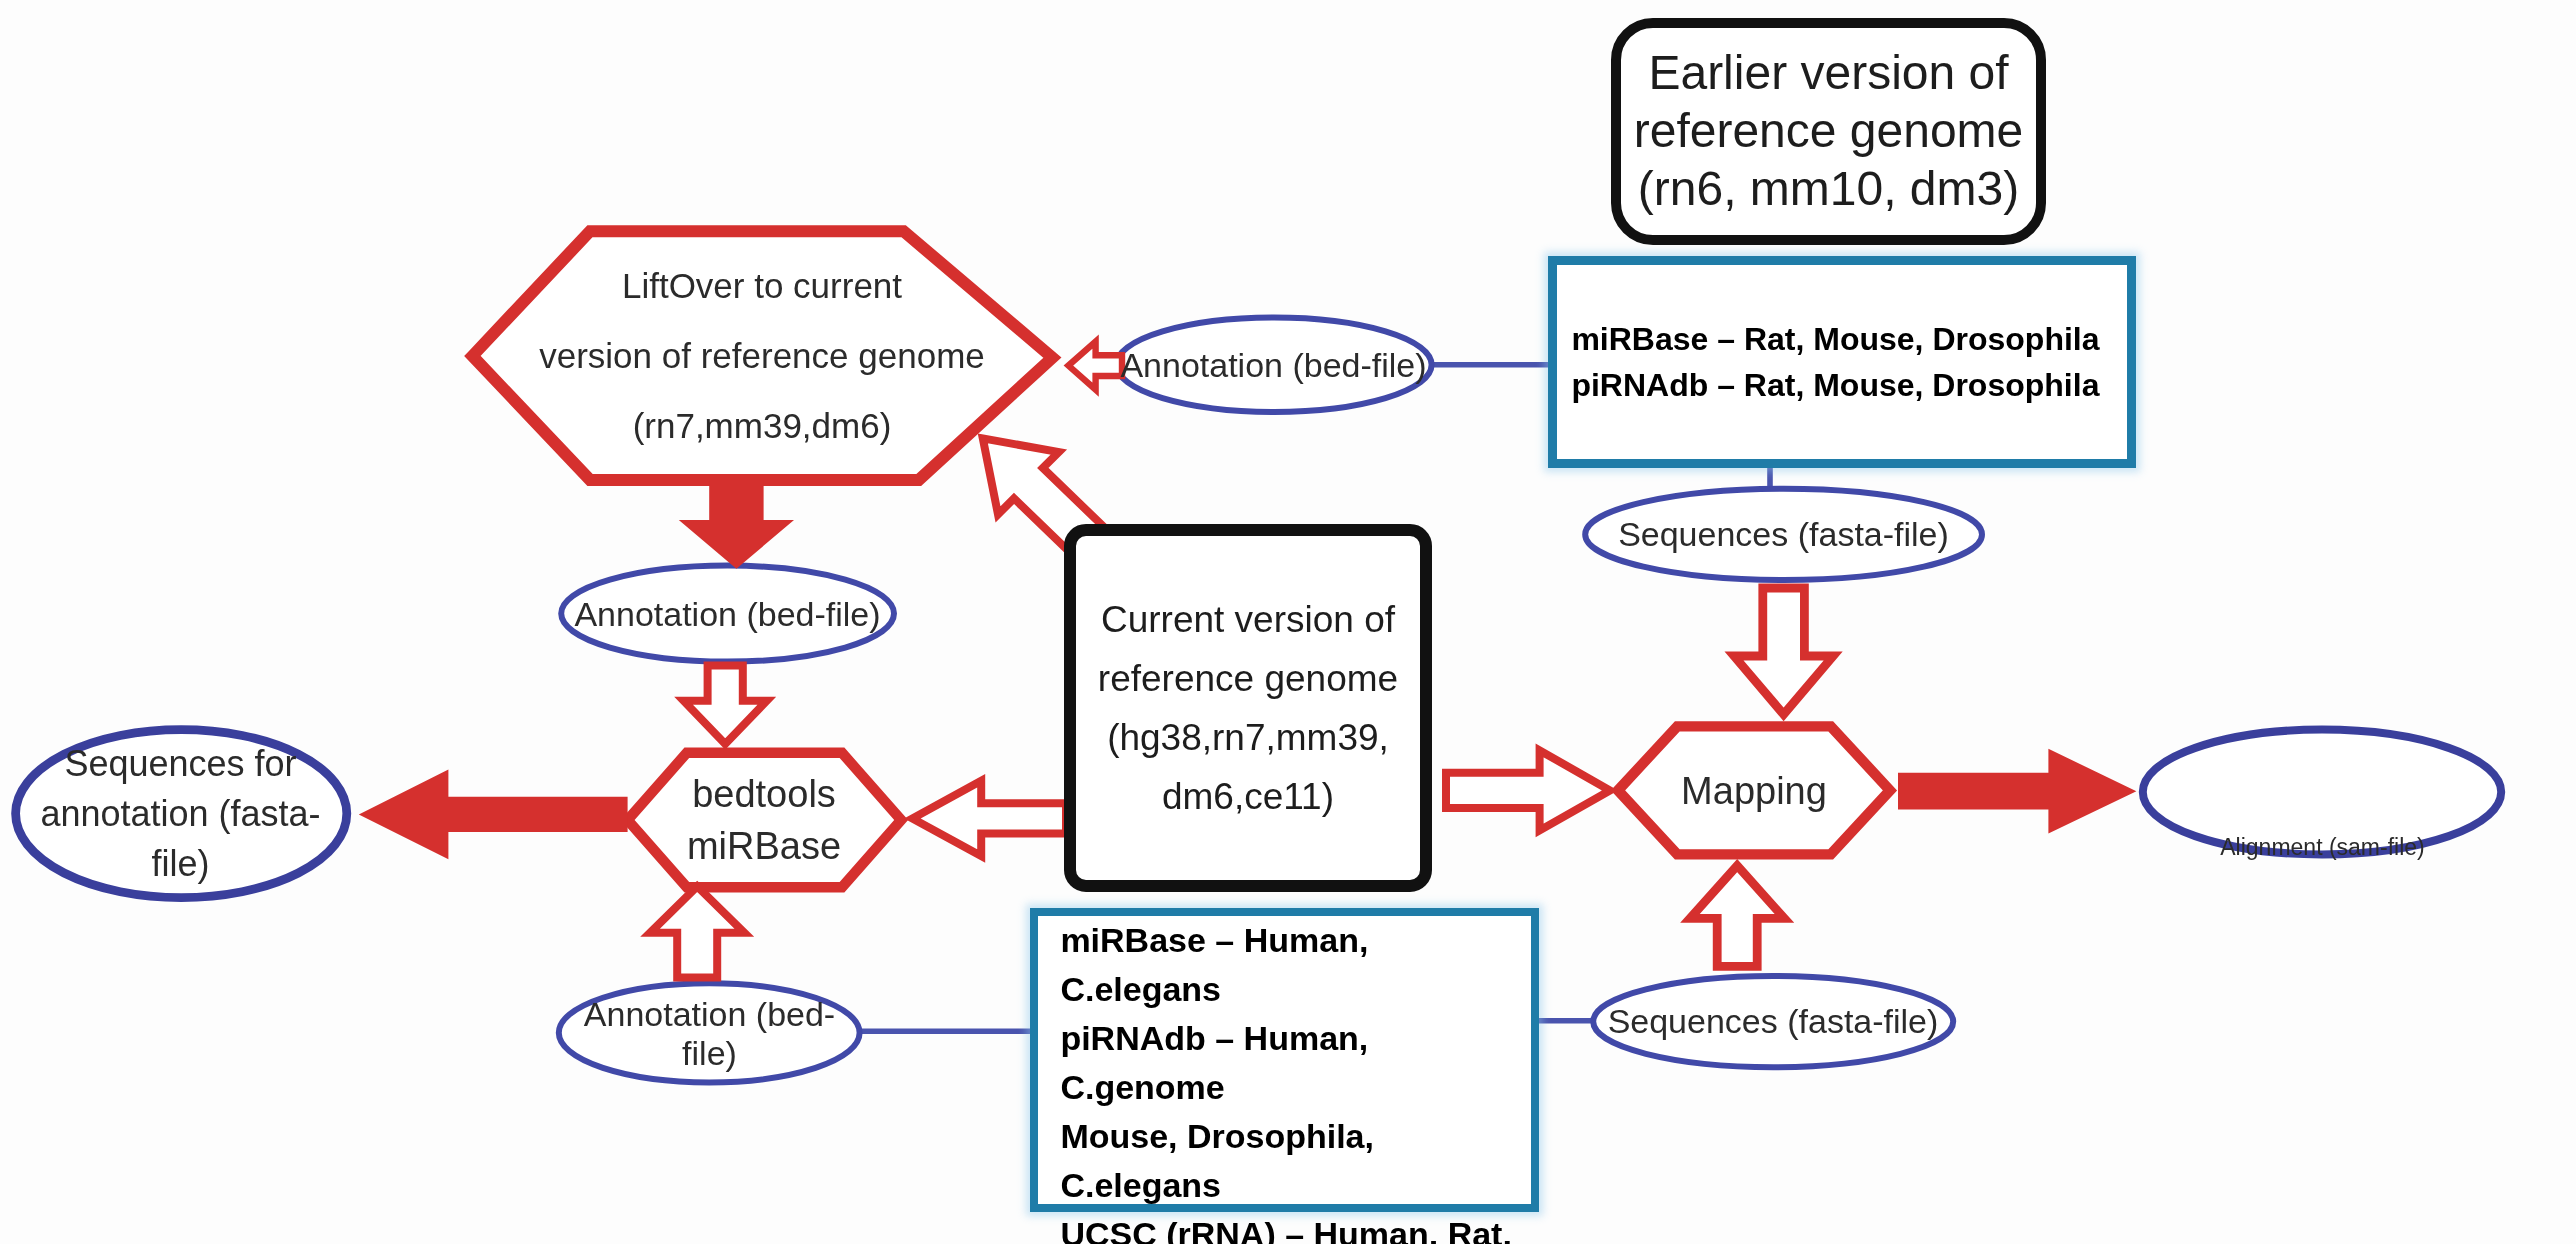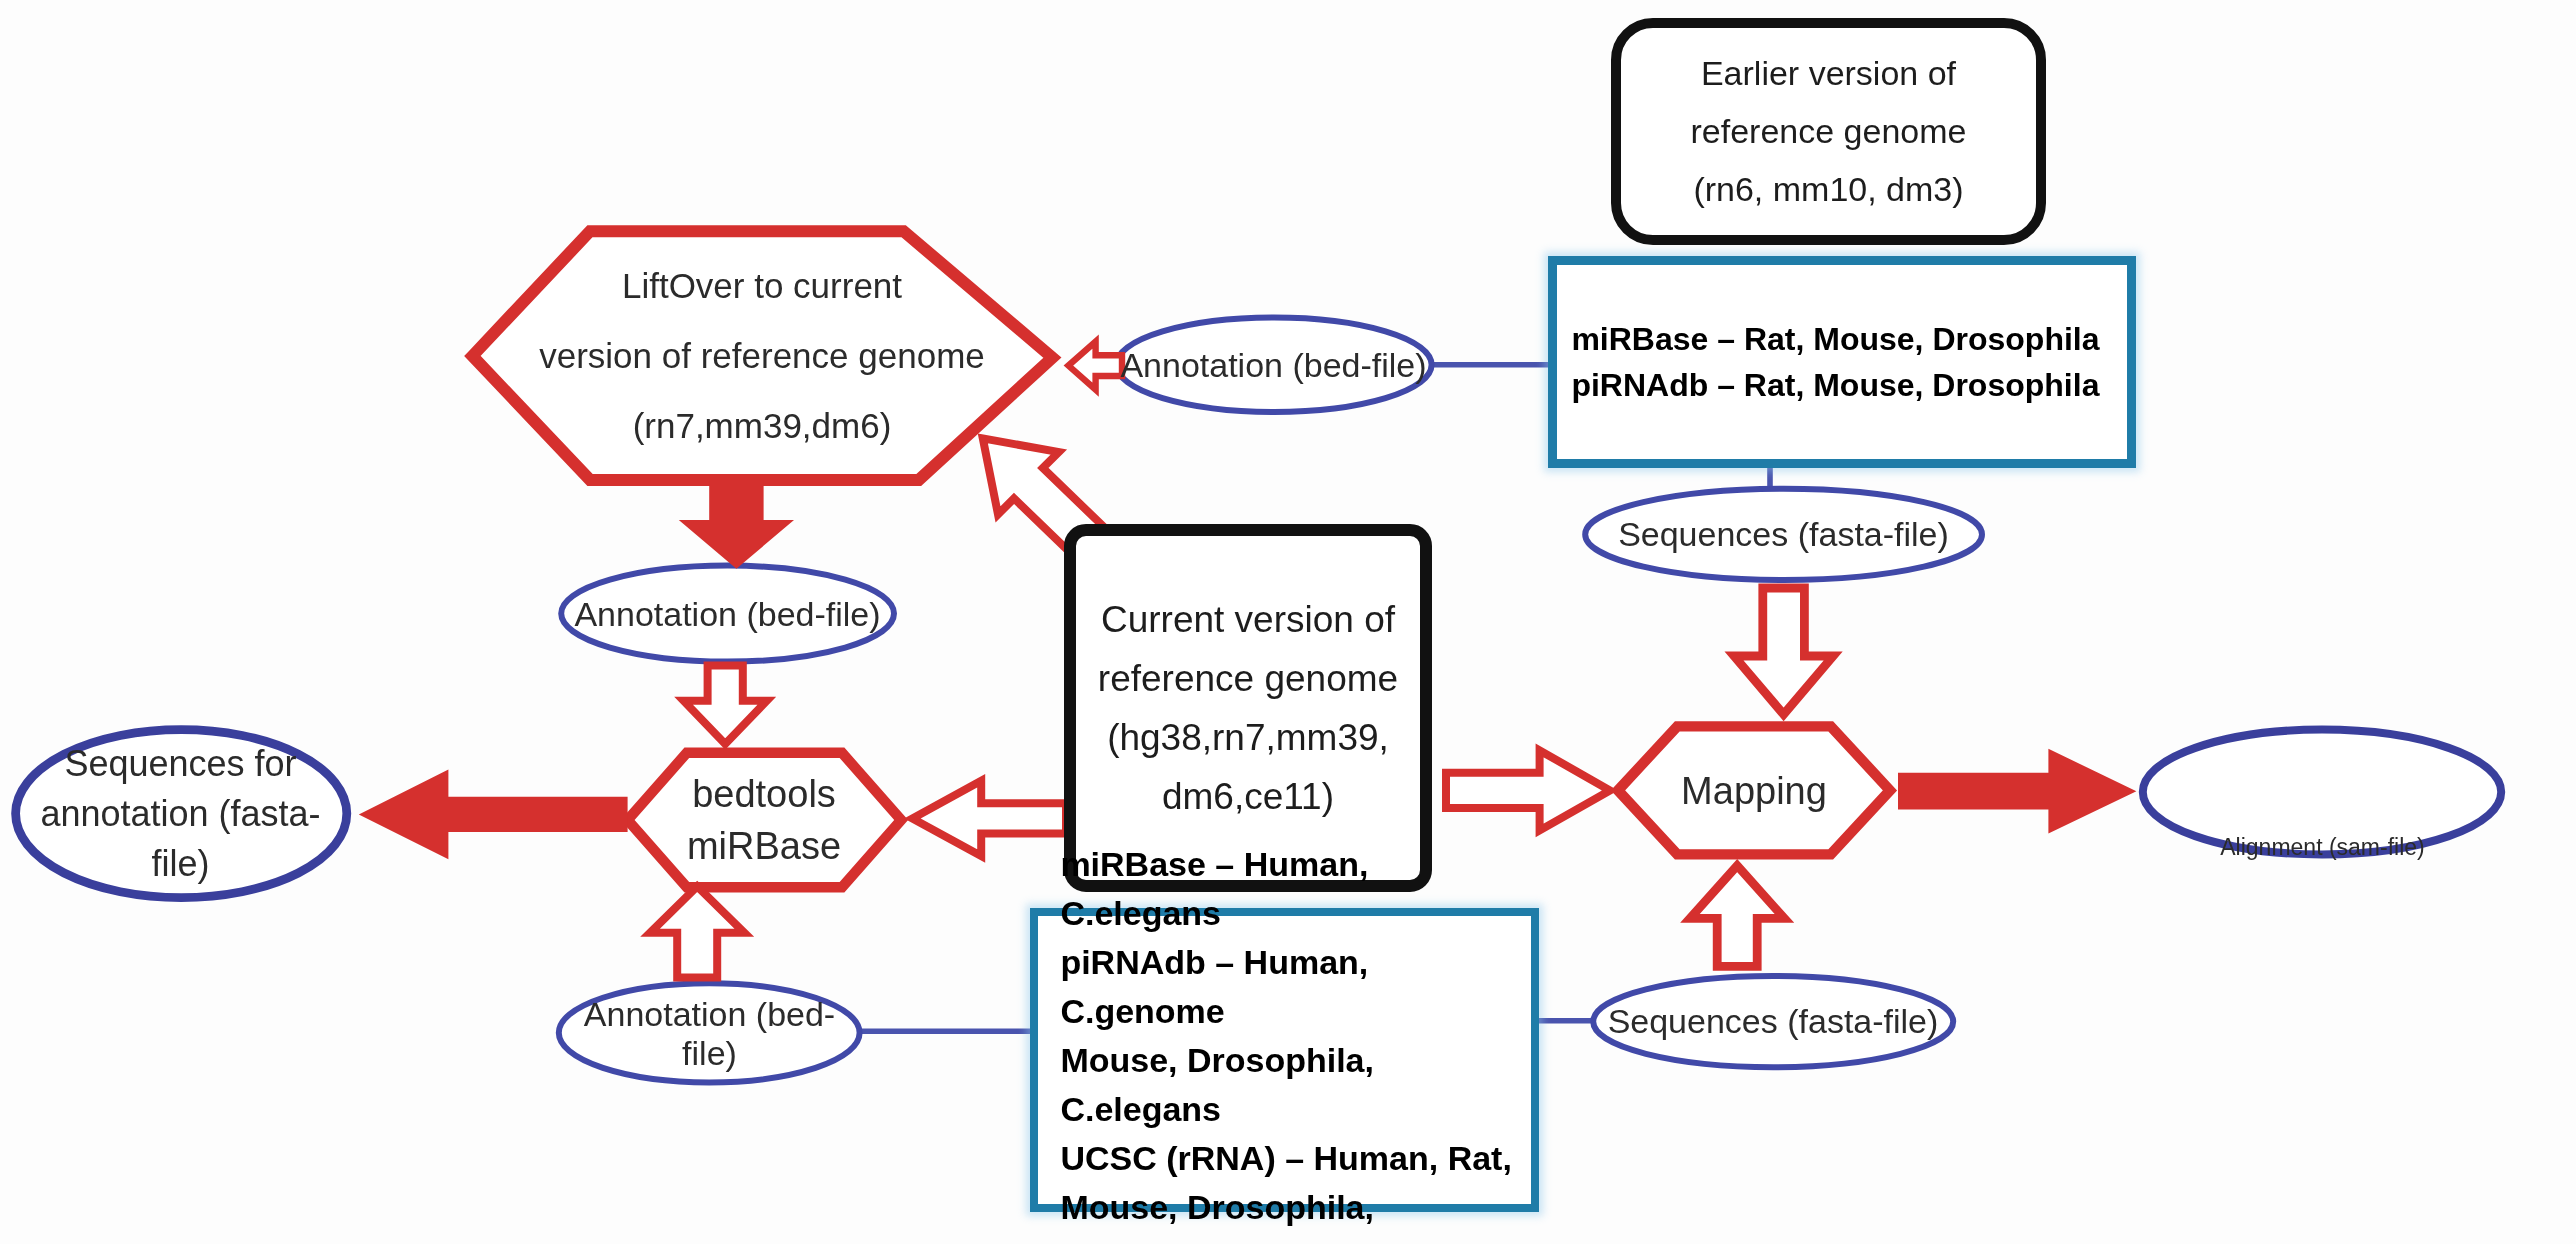--- a/index.html
+++ b/index.html
@@ -59,39 +59,39 @@
     <polygon class="arrow-hollow" stroke-width="11" points="2146,1208 2146,1148 2112,1148 2171,1082 2230,1148 2196,1148 2196,1208"></polygon>
     <polygon class="arrow-hollow" stroke-width="10" points="846,1222 846,1166 812,1166 871,1108 930,1166 896,1166 896,1222"></polygon>
     <polygon class="arrow-solid" points="784,996 560,996 560,962 448,1018 560,1074 560,1040 784,1040"></polygon>
     <polygon class="arrow-hollow" stroke-width="10" points="1332,1004 1226,1004 1226,976 1140,1023 1226,1070 1226,1042 1332,1042"></polygon>
     <polygon class="arrow-hollow" stroke-width="10" points="1807,966 1924,966 1924,938 2012,988 1924,1038 1924,1010 1807,1010"></polygon>
     <polygon class="arrow-solid" points="2372,966 2560,966 2560,936 2670,989 2560,1042 2560,1012 2372,1012"></polygon>
     <polygon class="arrow-hollow" stroke-width="10" points="1228,548 1323,565 1303,585 1389,668 1353,706 1267,623 1247,643"></polygon>
     <polygon class="arrow-hollow" stroke-width="8" points="1402,444 1369,444 1369,427 1335,457 1369,487 1369,470 1402,470"></polygon>
   </svg>
 
-  <div class="node black-box" style="left:1611px;top:17.6px;width:435px;height:227px;font-size:34px;line-height:58px;">
+  <div class="node black-box" style="left:1611px;top:17.6px;width:435px;height:227px;font-size:48px;line-height:58px;">
     <span class="tl">Earlier version of</span>
     <span class="tl">reference genome</span>
     <span class="tl">(rn6, mm10, dm3)</span>
   </div>
 
   <div class="node black-box current" style="left:1064px;top:524px;width:368px;height:368px;font-size:37px;line-height:59px;">
     <span class="tl">Current version of</span>
     <span class="tl">reference genome</span>
     <span class="tl">(hg38,rn7,mm39,</span>
     <span class="tl">dm6,ce11)</span>
   </div>
 
   <div class="node teal-box" style="left:1548px;top:256px;width:588px;height:212px;font-size:32px;line-height:46px;padding-left:14.4px;">
     <span class="tl">miRBase – Rat, Mouse, Drosophila</span>
     <span class="tl">piRNAdb – Rat, Mouse, Drosophila</span>
   </div>
 
-  <div class="node teal-box" style="left:1030px;top:908px;width:509px;height:304px;font-size:34px;line-height:49px;padding-left:22.4px;border-width:8.8px;">
+  <div class="node teal-box" style="left:1030px;top:908px;width:509px;height:304px;font-size:34px;line-height:49px;padding-left:22.4px;border-width:8.8px;justify-content:space-between;">
     <span class="tl">miRBase – Human, C.elegans</span>
     <span class="tl">piRNAdb – Human, C.genome</span>
     <span class="tl">Mouse, Drosophila, C.elegans</span>
     <span class="tl">UCSC (rRNA) – Human, Rat,</span>
     <span class="tl">Mouse, Drosophila, C.elegans</span>
   </div>
 
   <div class="node" style="left:472px;top:232px;width:580px;height:248px;font-size:35px;line-height:70px;">
     <span class="tl">LiftOver to current</span>
     <span class="tl">version of reference genome</span>

